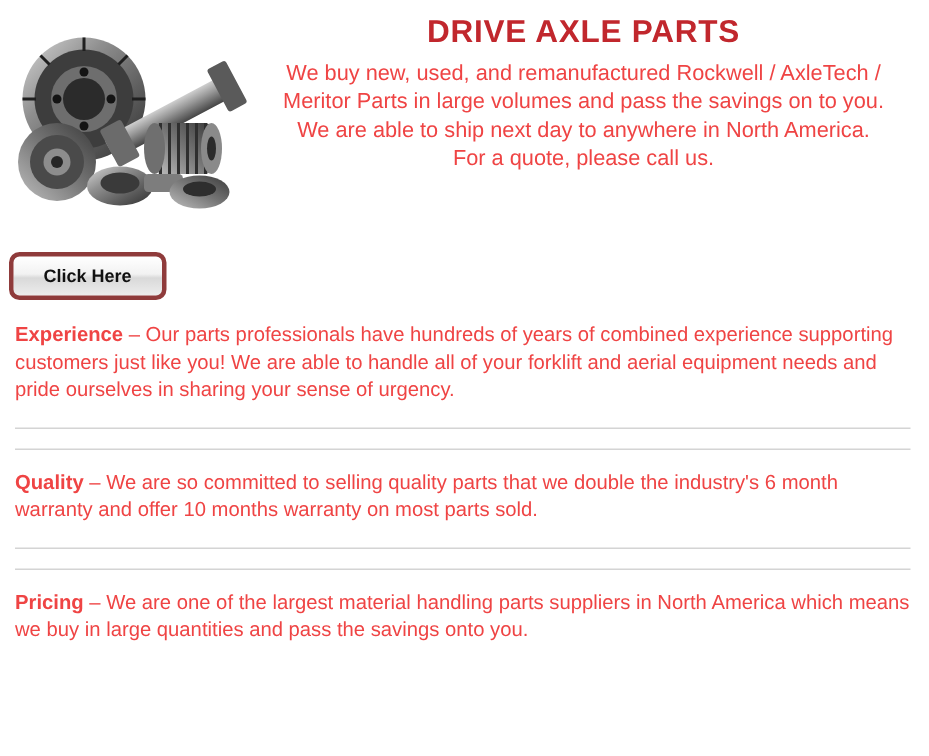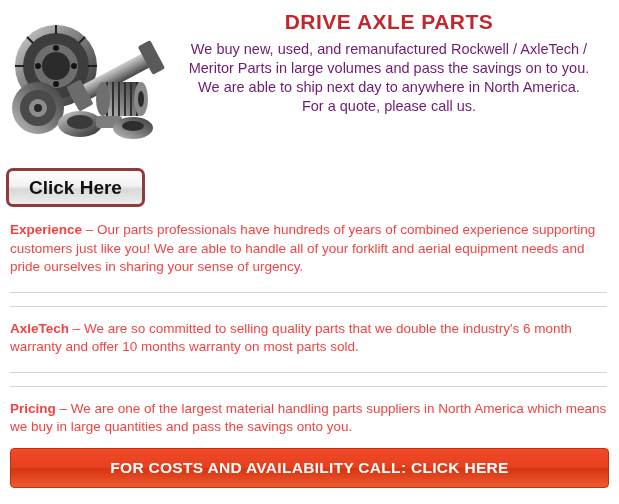--- a/index.html
+++ b/index.html
@@ -42,21 +42,21 @@
     font-size: 21px;
     font-weight: bold;
     text-align: center;
     letter-spacing: 0.5px;
     margin: 6px 0 6px 0;
   }
   .intro {
     font-size: 14.5px;
     line-height: 19px;
     text-align: center;
-    color: #701a75;
+    color: #ef4444;
   }
 
   .prices-row {
     display: flex;
     align-items: center;
     margin-top: 14px;
     padding-left: 6px;
   }
   .prices-label {
     color: #c1272d;
@@ -64,21 +64,21 @@
     font-weight: bold;
     letter-spacing: 0.2px;
     margin-right: 16px;
   }
   .click-here-btn {
     display: inline-block;
     background: linear-gradient(to bottom, #ffffff 0%, #f2f2f2 45%, #d9d9d9 55%, #ededed 100%);
     border: 3px solid #8f3b3b;
     border-radius: 7px;
     padding: 7px 20px;
-    font-size: 19px;
+    font-size: 12px;
     font-weight: bold;
     color: #111111;
     text-align: right;
     line-height: 1;
     cursor: pointer;
   }
 
   
   .content {
     padding: 0 12px 0 10px;
@@ -225,27 +225,26 @@
   <div class="content">
 
     <div class="para">
       <b>Experience</b><span> – </span><span>Our parts professionals have hundreds of years of combined experience supporting customers just like you!  We are able to handle all of your forklift and aerial equipment needs and pride ourselves in sharing your sense of urgency.</span>
     </div>
     <hr class="sep">
 
     <hr class="sep">
 
     <div class="para">
-      <b>AxleTech</b><span> – </span><span>We are so committed to selling quality parts that we double the industry's 6 month warranty and offer 10 months warranty on most parts sold.</span>
+      <b>Quality</b><span> – </span><span>We are so committed to selling quality parts that we double the industry's 6 month warranty and offer 10 months warranty on most parts sold.</span>
     </div>
     <hr class="sep">
 
     <hr class="sep">
 
     <div class="para">
       <b>Pricing</b><span> – </span><span>We are one of the largest material handling parts suppliers in North America which means we buy in large quantities and pass the savings onto you.</span>
     </div>
 
   </div>
 
-  <div class="cta-bar">FOR COSTS AND AVAILABILITY CALL: CLICK HERE</div>
 
 </div>
 
 </body></html>

